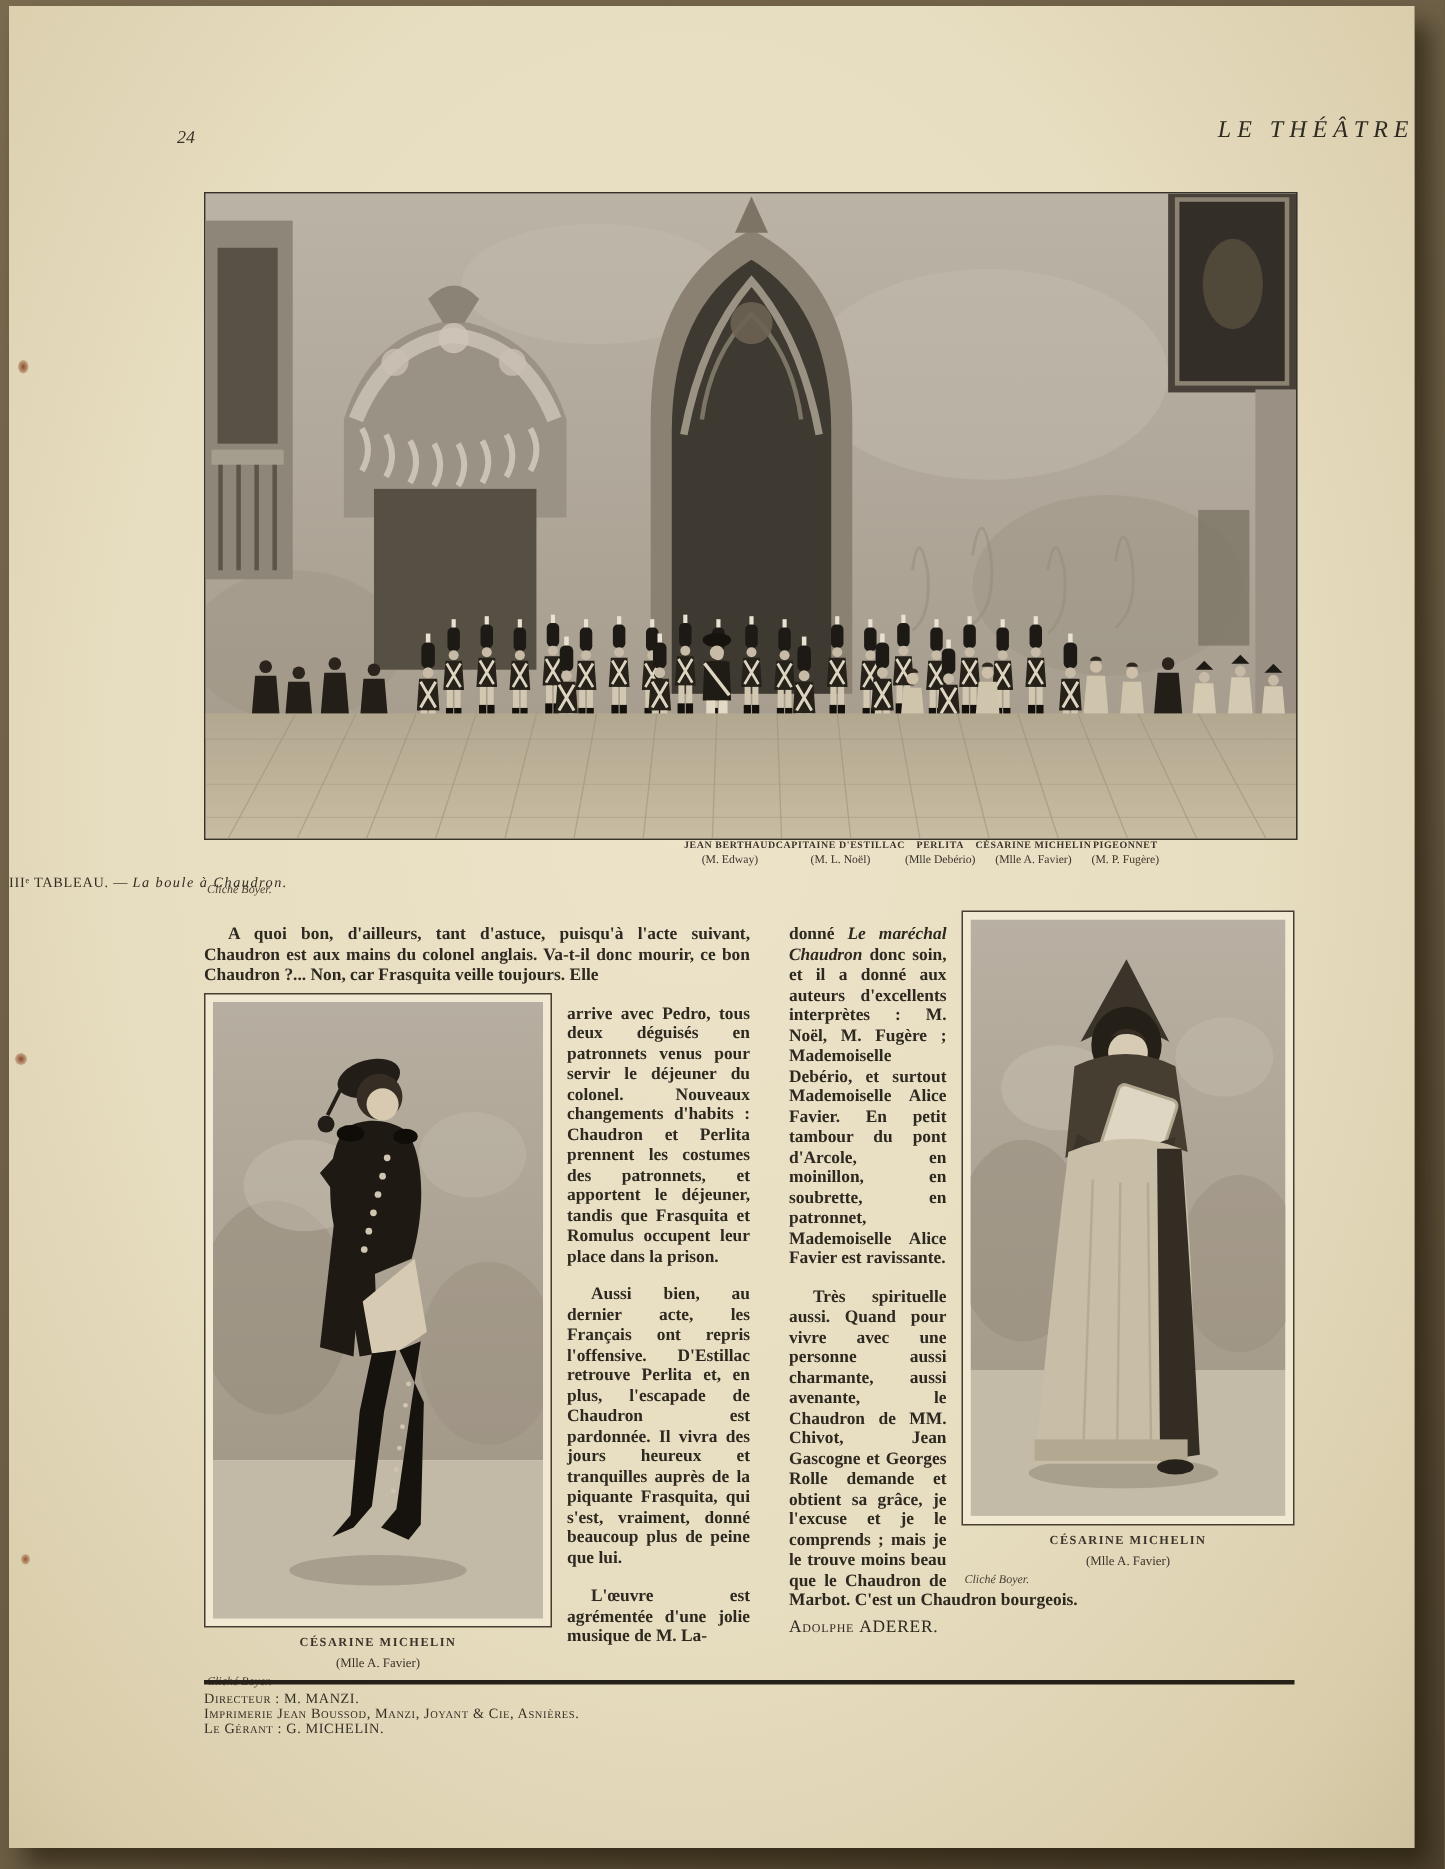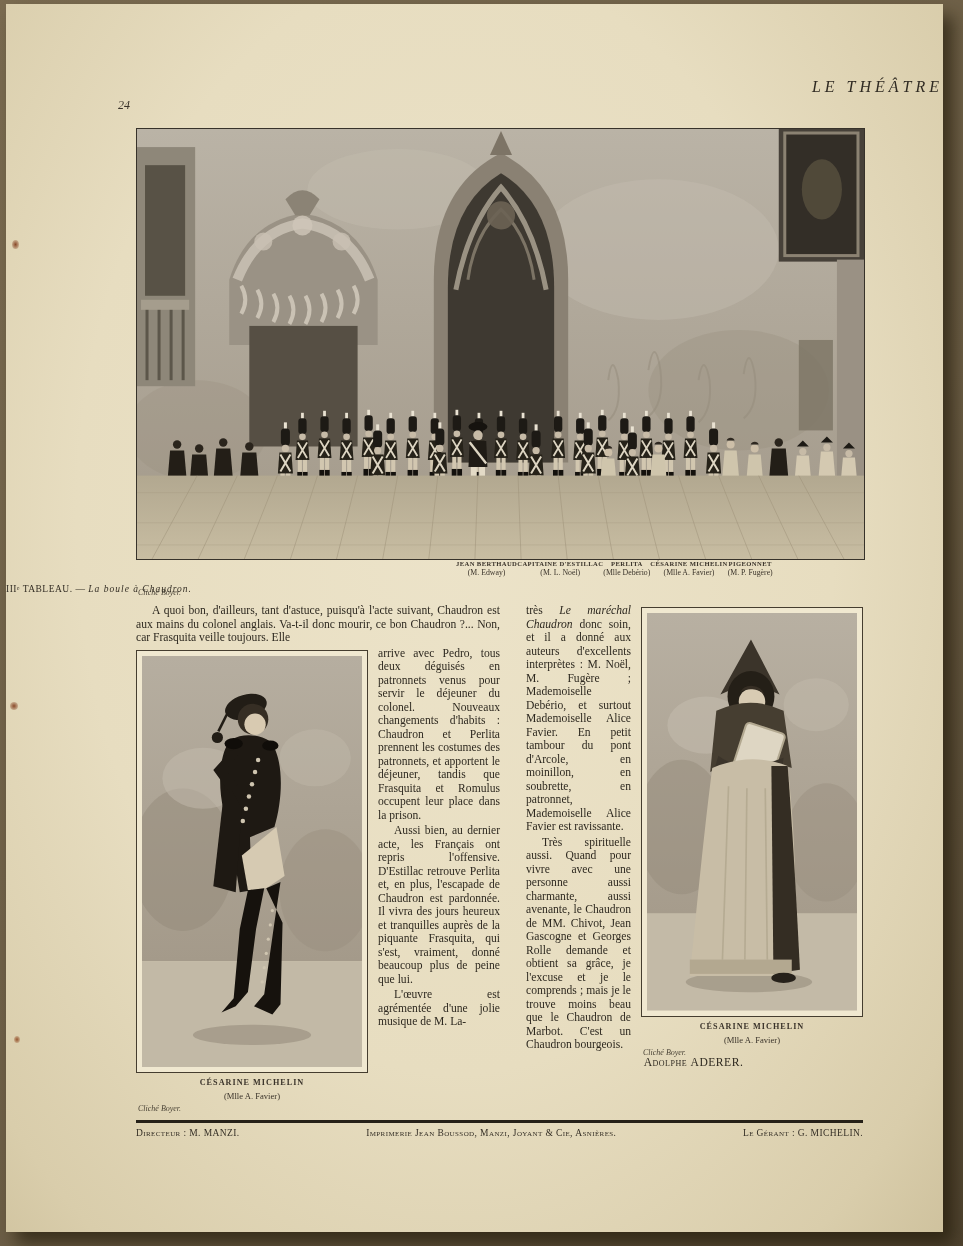--- a/index.html
+++ b/index.html
@@ -5,21 +5,21 @@
   html,body{margin:0;padding:0;}
   body{background:#6b5d45;font-family:"Liberation Serif","DejaVu Serif",serif;}
   #canvas{position:relative;width:963px;height:1246px;overflow:hidden;
           background:linear-gradient(135deg,#7a6b50 0%,#6b5d45 60%,#4f432f 100%);}
   .page{position:absolute;left:6px;top:4px;width:937px;height:1228px;
         background:radial-gradient(ellipse at 48% 42%, #ece3c9 0%, #e7ddc0 55%, #d9cdab 88%, #cfc29e 100%);
         box-shadow:10px 12px 16px rgba(32,24,8,.65);}
   .foxing{position:absolute;border-radius:50%;pointer-events:none;}
 
   
-  .pagenum{position:absolute;left:112px;top:94px;font-size:12px;color:#3a332a;font-style:italic;}
+  .pagenum{position:absolute;left:112px;top:80px;font-size:12px;color:#3a332a;font-style:italic;}
   .journal-title{position:absolute;left:0;top:74px;width:100%;text-align:right;
                  font-style:italic;font-size:16px;letter-spacing:4px;color:#2f2a22;}
 
   
   .main-photo{position:absolute;left:130px;top:124px;width:727px;height:430px;
               border:1px solid #37322a;background:#b3aca0;z-index:1;}
   .main-photo svg{display:block;width:100%;height:100%;}
 
   .credit{font-style:italic;font-size:8px;color:#4a4336;margin-top:24px;}
   .main-credit{position:absolute;left:132px;top:560px;}
@@ -33,43 +33,43 @@
   .tableau-caption{position:absolute;left:0;top:580px;width:100%;text-align:left;
                    font-size:9.5px;color:#332d24;letter-spacing:.5px;z-index:2;}
   .tableau-caption .it{font-style:italic;letter-spacing:1px;}
 
   
   .article{position:absolute;left:130px;top:600px;width:727px;display:flex;gap:26px;z-index:2;
            color:#2e2920;}
   .col{font-size:11.6px;line-height:13.5px;text-align:justify;}
   .col-left{width:364px;}
   .col-right{width:337px;}
-  .para{margin:0 0 2px 0;}
+  .para{margin:12px 0 2px 0;font-weight:bold;}
   .indent{text-indent:16px;}
   .it{font-style:italic;}
 
   
   .float-left-block{float:left;width:232px;margin:3px 10px 2px 0;}
   .float-right-block{float:right;width:222px;margin:3px 0 2px 10px;}
   .pframe{background:#f0e8d0;border:1px solid #453d2f;padding:5px;}
   .pframe svg{display:block;width:100%;}
   .pcaption{position:relative;margin-top:3px;text-align:center;color:#3a332a;min-height:30px;}
   .pcaption .credit{position:absolute;left:2px;top:2px;}
   .pcaption-title{font-size:8.2px;font-weight:bold;letter-spacing:1px;}
   .pcaption-sub{font-size:8.6px;margin-top:1px;}
 
-  .signature{text-align:center;margin-top:4px;padding-right:2px;font-size:11.6px;}
+  .signature{text-align:left;margin-top:4px;padding-right:2px;font-size:11.6px;}
   .sig-first{font-variant:small-caps;letter-spacing:.5px;}
   .sig-last{letter-spacing:.5px;}
 
   
   .footer-rule{position:absolute;left:130px;top:1116px;width:727px;height:3px;background:#262118;z-index:2;}
   .footer-row{position:absolute;left:130px;top:1124px;width:727px;display:flex;
               justify-content:space-between;font-size:9.5px;color:#352f26;z-index:2;
-              font-variant:small-caps;letter-spacing:.4px;}
+              font-variant:small-caps;letter-spacing:.4px;flex-direction:column;}
 
   
   .watermark{position:absolute;left:318px;top:588px;z-index:3;pointer-events:none;
              font-family:"DejaVu Serif",serif;font-weight:bold;font-size:104px;line-height:1;
              letter-spacing:18px;color:rgba(255,255,255,.30);}
 </style>
 </head>
 <body>
 
 <div id="canvas">
@@ -389,21 +389,21 @@
               </g>
             </svg>
           </div>
           <div class="pcaption">
             <span class="credit">Cliché Boyer.</span>
             <div class="pcaption-title">CÉSARINE MICHELIN</div>
             <div class="pcaption-sub">(Mlle A. Favier)</div>
           </div>
         </div>
 
-        <p class="para"><span>très </span><span class="it">Le maréchal Chaudron</span><span> donc soin, et il a donné aux auteurs d'excellents interprètes : M. Noël, M. Fugère ; Mademoiselle Debério, et surtout Mademoiselle Alice Favier. En petit tambour du pont d'Arcole, en moinillon, en soubrette, en patronnet, Mademoiselle Alice Favier est ravissante.</span></p>
+        <p class="para"><span>donné </span><span class="it">Le maréchal Chaudron</span><span> donc soin, et il a donné aux auteurs d'excellents interprètes : M. Noël, M. Fugère ; Mademoiselle Debério, et surtout Mademoiselle Alice Favier. En petit tambour du pont d'Arcole, en moinillon, en soubrette, en patronnet, Mademoiselle Alice Favier est ravissante.</span></p>
         <p class="para indent">Très spirituelle aussi. Quand pour vivre avec une personne aussi charmante, aussi avenante, le Chaudron de MM. Chivot, Jean Gascogne et Georges Rolle demande et obtient sa grâce, je l'excuse et je le comprends ; mais je le trouve moins beau que le Chaudron de Marbot. C'est un Chaudron bourgeois.</p>
         <div class="signature">
           <span class="sig-first">Adolphe </span><span class="sig-last">ADERER.</span>
         </div>
       </div>
     </div>
 
     <div class="footer-rule"></div>
     <div class="footer-row">
       <span>Directeur : M. MANZI.</span>

